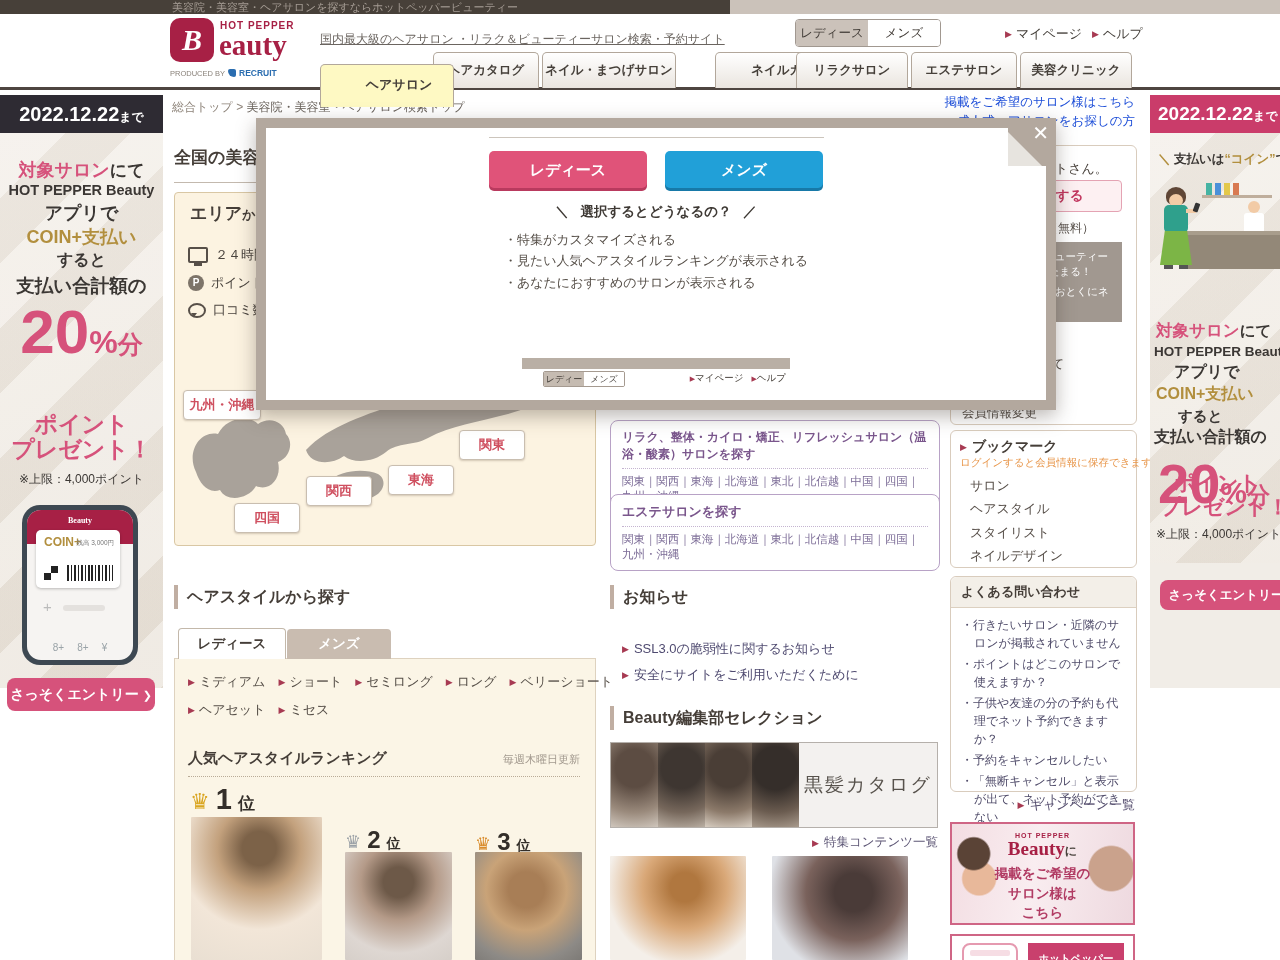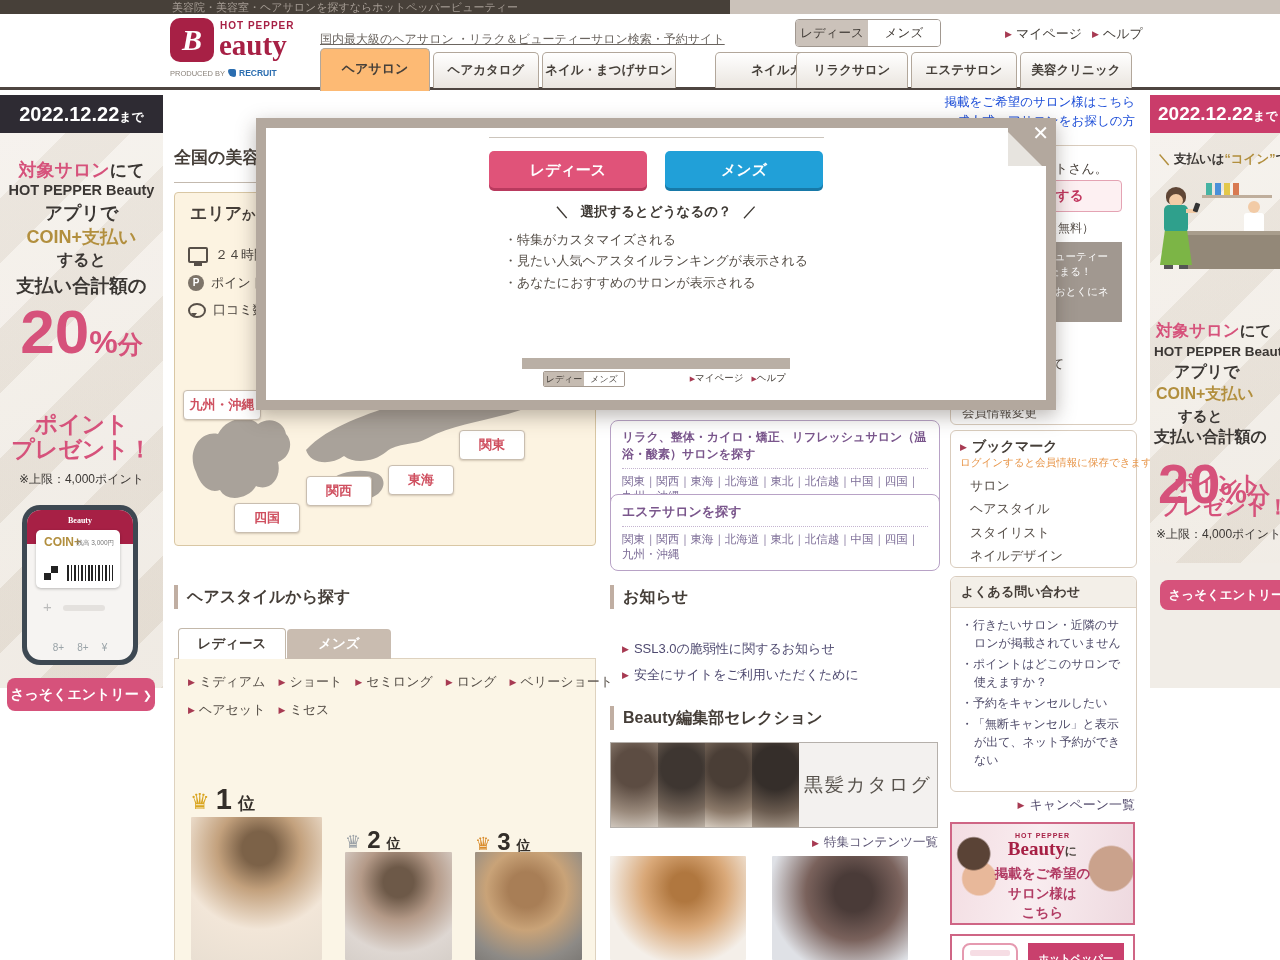--- a/index.html
+++ b/index.html
@@ -24,21 +24,21 @@
   .tagline{left:320px;top:31px;font-size:12px;color:#6b6560;text-decoration:underline;}
   .toggle{left:795px;top:19px;display:flex;border:1px solid #a19890;border-radius:4px;overflow:hidden;}
   .toggle div{width:72px;height:26px;line-height:26px;text-align:center;font-size:12.5px;color:#443e39;}
   .toggle .on{background:#cbc2ba;}
   .toggle .off{background:#fff;}
   .hlink{font-size:13px;color:#45403b;display:flex;align-items:center;gap:4px;}
   .arr{color:#a73a52;font-size:9px;}
   .tab{top:52px;height:35px;background:linear-gradient(#ffffff,#eae5df);border:1px solid #b2a79b;
     border-bottom:none;border-radius:5px 5px 0 0;text-align:center;font-size:12.5px;font-weight:bold;
     color:#46403a;line-height:35px;z-index:2;}
-  .tab.active{top:48px;height:42px;line-height:40px;background:#fdba74;font-size:13px;z-index:4;}
+  .tab.active{top:64px;height:42px;line-height:40px;background:#fef9c3;font-size:13px;z-index:4;padding-left:24px;}
   #hline{left:0;top:87px;width:1280px;height:3px;background:#4e4540;z-index:1;}
   
   .bc{left:172px;top:99px;font-size:12px;color:#8d8379;}
   .bc .cur{color:#6a635c;}
   .toplink{right:145px;font-size:12.5px;color:#1d4ed8;text-align:right;z-index:3;}
   .pgtitle{left:174px;top:146px;width:762px;font-size:17px;font-weight:bold;color:#453e38;
     border-bottom:1px solid #c3b9ae;padding-bottom:13px;}
   
   #area-box{left:174px;top:192px;width:420px;height:352px;background:#fcf3e1;
     border:1px solid #d9c7a4;border-radius:4px;}
@@ -168,20 +168,25 @@
 
   <div class="a tab active nw" style="left:320px;width:108px;">ヘアサロン</div>
   <div class="a tab nw" style="left:433px;width:104px;">ヘアカタログ</div>
   <div class="a tab nw" style="left:542px;width:132px;">ネイル・まつげサロン</div>
   <div class="a tab nw" style="left:715px;width:112px;padding-left:24px;">ネイルカタログ</div>
   <div class="a tab nw" style="left:796px;width:110px;">リラクサロン</div>
   <div class="a tab nw" style="left:911px;width:104px;">エステサロン</div>
   <div class="a tab nw" style="left:1020px;width:110px;">美容クリニック</div>
   <div class="a" id="hline"></div>
 
+  <div class="a bc nw">
+    <span>総合トップ</span>
+    <span>&gt;</span>
+    <span class="cur">美容院・美容室・ヘアサロン検索トップ</span>
+  </div>
   <div class="a toplink nw" style="top:94px;">掲載をご希望のサロン様はこちら</div>
   <div class="a toplink nw" style="top:113px;z-index:1;">成人式ヘアサロンをお探しの方</div>
 
   <div class="a pgtitle nw">全国の美容院・美容室・ヘアサロン</div>
 
   <div class="a" id="area-box"></div>
   <div class="a area-title nw">
     <b>エリア</b><span>から探す</span>
   </div>
   <div class="a feat nw" style="top:246px;">
@@ -247,20 +252,24 @@
   <div class="a" style="left:188px;top:701px;display:flex;gap:13px;z-index:2;">
     <span class="hs-link">
         <span class="arr">▶</span>
         <span>ヘアセット</span>
       </span>
     <span class="hs-link">
         <span class="arr">▶</span>
         <span>ミセス</span>
       </span>
   </div>
+  <div class="a rank-row">
+    <span style="font-size:15px;font-weight:bold;color:#453e38;">人気ヘアスタイルランキング</span>
+    <span style="font-size:11px;color:#a39a8f;">毎週木曜日更新</span>
+  </div>
   <div class="a rk" style="left:190px;top:783px;">
     <span class="crown" style="color:#d9a520;">♛</span>
     <span style="font-size:29px;">1</span>
     <span style="font-size:17px;">位</span>
   </div>
   <div class="a photo" style="left:191px;top:817px;width:131px;height:143px;background:radial-gradient(circle at 52% 22%,#7c6248 0 13%,#c3a17d 32%,#f2e6d8 62%,#e9dfd2 100%);"></div>
   <div class="a rk" style="left:345px;top:826px;">
     <span class="crown" style="font-size:18px;color:#9aa0a6;">♛</span>
     <span style="font-size:24px;">2</span>
     <span style="font-size:14px;">位</span>
@@ -333,20 +342,21 @@
     <div class="nw">ヘアスタイル</div>
     <div class="nw">スタイリスト</div>
     <div class="nw">ネイルデザイン</div>
   </div>
 
   <div class="a rcol-box" style="top:576px;height:214px;">
     <div style="background:#f3efe8;border-bottom:1px solid #dcd0c0;border-radius:6px 6px 0 0;padding:6px 10px;font-size:13px;font-weight:bold;color:#453e38;">よくある問い合わせ</div>
     <div style="padding:8px 10px;">
       <div class="faq-item">・行きたいサロン・近隣のサロンが掲載されていません</div>
       <div class="faq-item">・ポイントはどこのサロンで使えますか？</div>
+      <div class="faq-item">・子供や友達の分の予約も代理でネット予約できますか？</div>
       <div class="faq-item">・予約をキャンセルしたい</div>
       <div class="faq-item">・「無断キャンセル」と表示が出て、ネット予約ができない</div>
     </div>
   </div>
   <div class="a news-link nw" style="left:auto;right:145px;top:796px;color:#554d6e;font-size:13px;">
     <span class="arr">▶</span>
     <span>キャンペーン一覧</span>
   </div>
 
   <div class="a" style="left:950px;top:822px;width:181px;height:99px;border:2px solid #cf6585;background:

